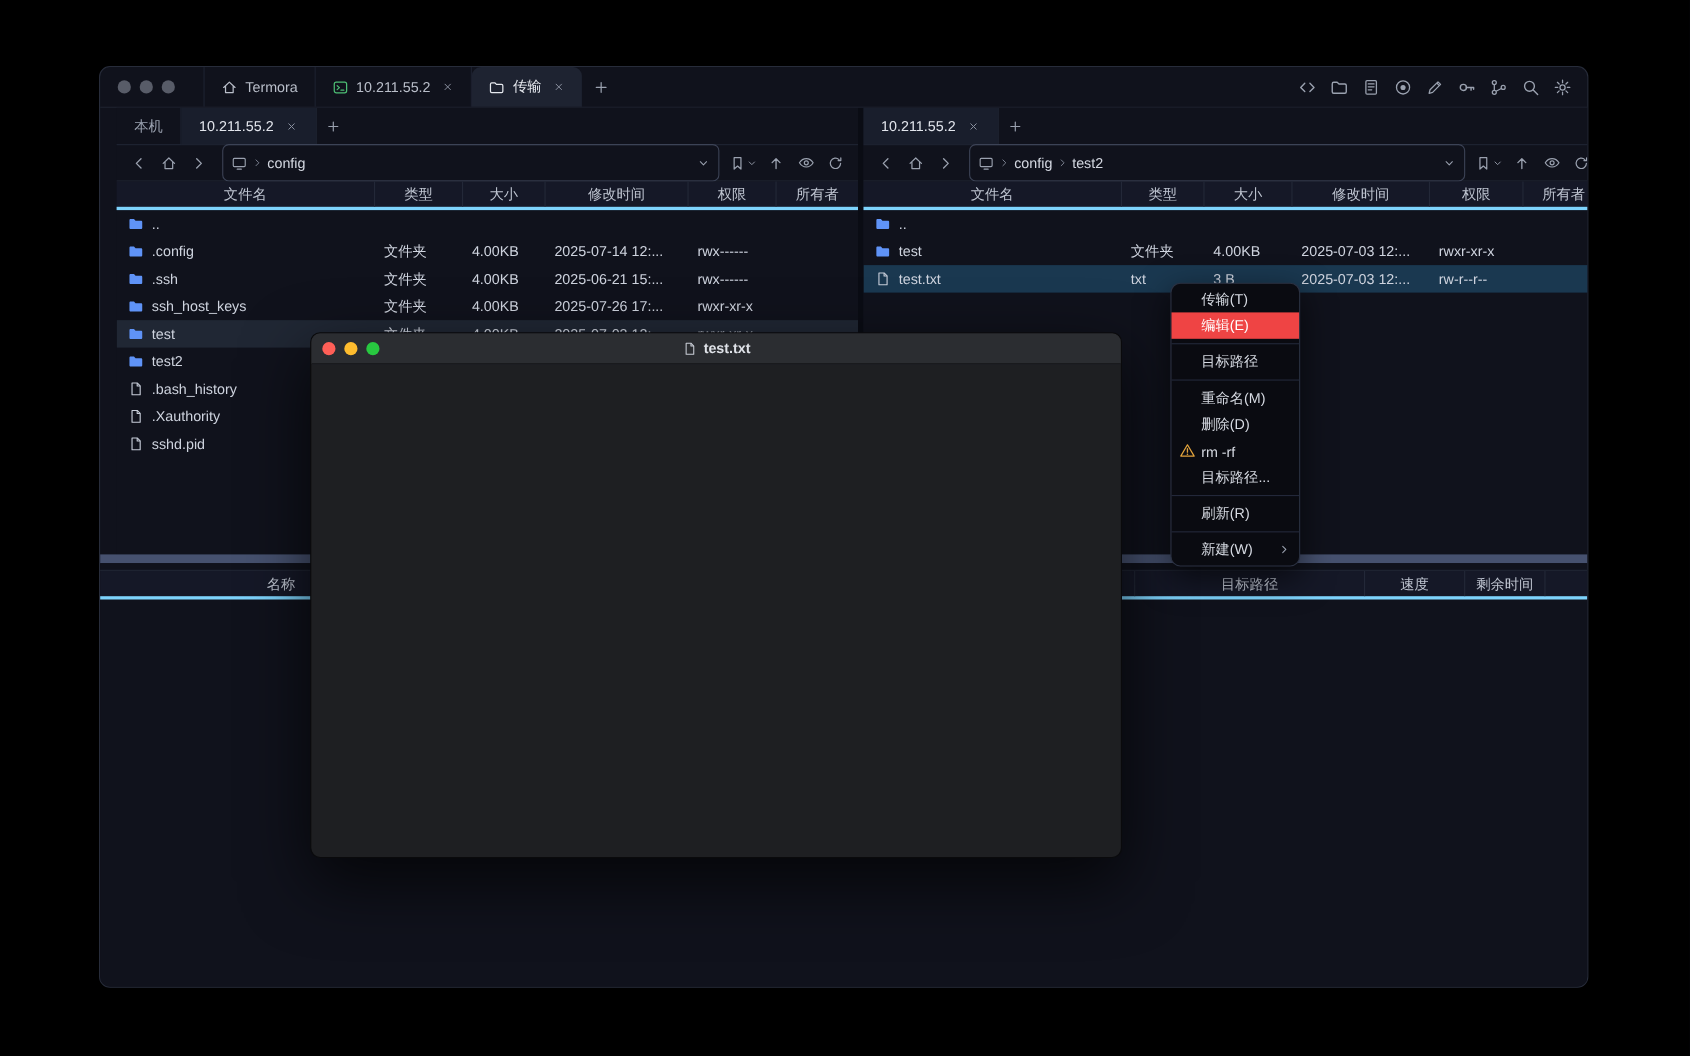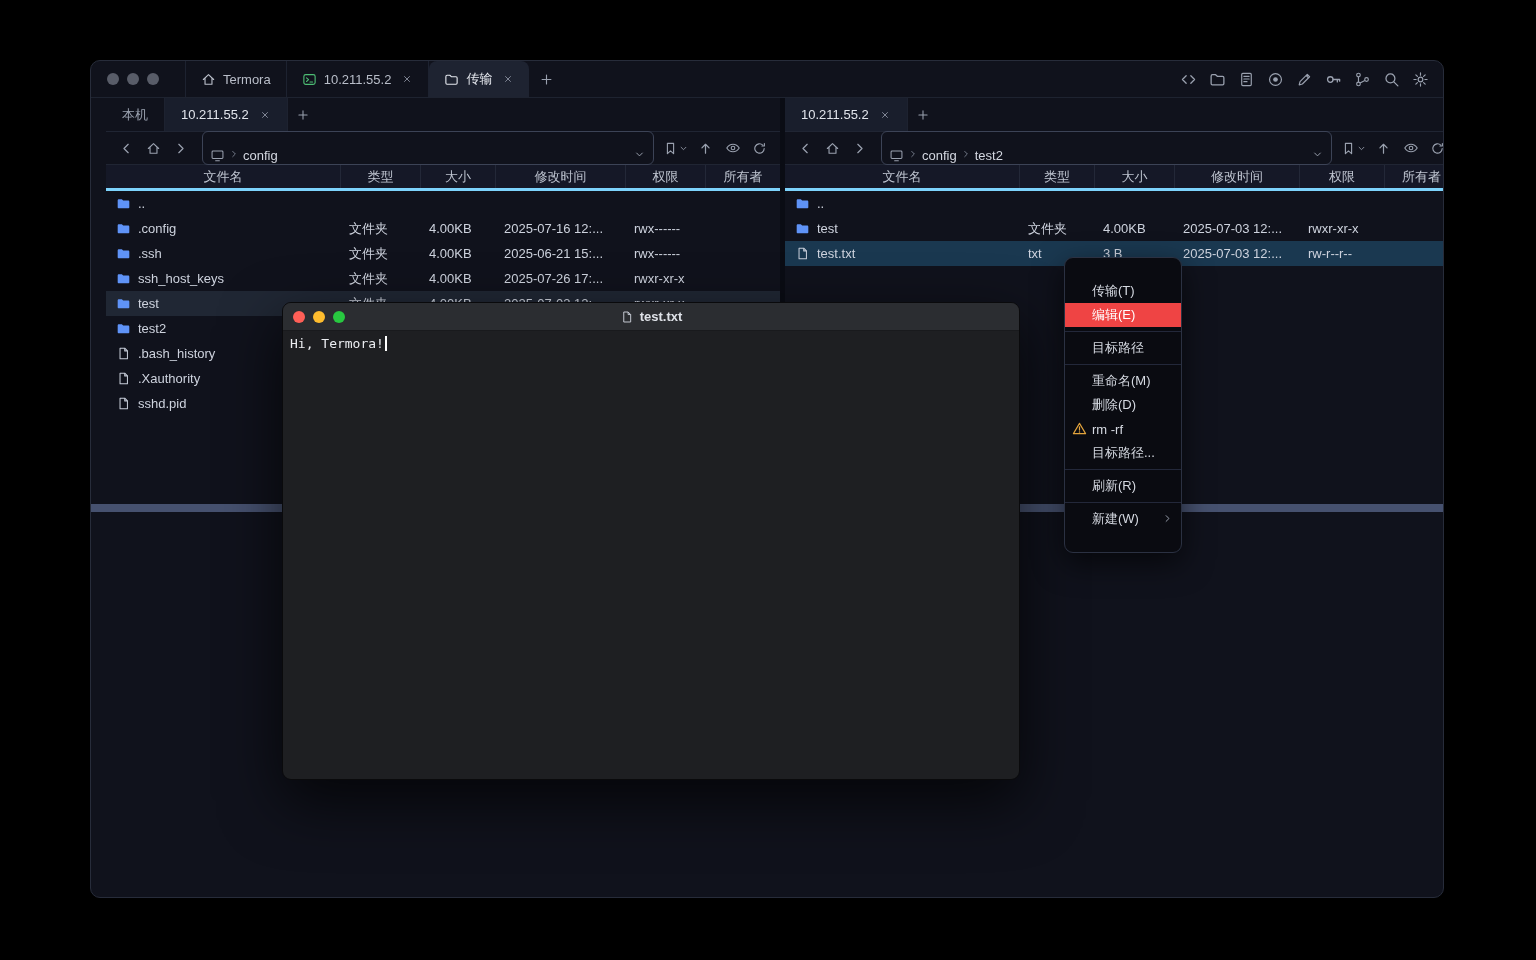--- a/index.html
+++ b/index.html
@@ -28,21 +28,21 @@
 .panel{display:flex;flex-direction:column;background:#10121c}
 .panel.pl{width:675px}
 .panel.pr{width:674px}
 .pgap{width:5px;background:#0a0c14}
 .ptabs{height:34px;display:flex;align-items:stretch;border-bottom:1px solid #202533;flex:none;font-size:13px}
 .ptab{display:flex;align-items:center;gap:7px;padding:0 16px;color:#9aa1af;border-right:1px solid #1d2230}
 .ptab.active{background:#191e2c;color:#e2e5ec}
 .ptabs .newtab{width:30px}
 .ptoolbar{height:33px;display:flex;align-items:center;gap:2px;padding:0 8px;border-bottom:1px solid #202533;flex:none;color:#9aa1af}
 .tbtn{width:25px;height:25px;display:flex;align-items:center;justify-content:center;color:#9aa1af}
-.pathfield{flex:1;height:24px;margin:0 7px;border:1px solid #3c4356;border-radius:6px;display:flex;align-items:flex-start;gap:3px;padding:16px 7px;font-size:13px;color:#d3d7e0}
+.pathfield{flex:1;height:24px;margin:0 7px;border:1px solid #3c4356;border-radius:6px;display:flex;align-items:center;gap:3px;padding:16px 7px;font-size:13px;color:#d3d7e0}
 .pathfield .grow{flex:1}
 .bmgroup{display:flex;align-items:center;margin-right:2px;color:#9aa1af}
 
 
 .thead{display:flex;height:26px;background:#151827;border-bottom:3px solid #7dd3fc;flex:none;font-size:13px;color:#bfc5d1}
 .th{display:flex;align-items:center;justify-content:center;border-right:1px solid #232838;overflow:hidden}
 .th:last-child{border-right:none}
 .pl .c1{width:235px}.pl .c2{width:80px}.pl .c3{width:75px}.pl .c4{width:130px}.pl .c5{width:80px}.pl .c6{flex:1}
 .pr .c1{width:235px}.pr .c2{width:75px}.pr .c3{width:80px}.pr .c4{width:125px}.pr .c5{width:85px}.pr .c6{flex:1}
 .tbody{flex:1;overflow:hidden}
@@ -54,21 +54,21 @@
 .fold{color:#5f93f7}
 .fico{color:#c7cdd9}
 
 
 .splitter{position:absolute;left:0;top:443px;width:100%;height:8px;background:#46516f}
 .transfer{position:absolute;left:0;top:451px;width:100%;bottom:0;background:#10121c}
 .transfer .thead{margin-top:6px;border-top:1px solid #202533;height:27px}
 .t1{width:330px}.t2{width:611px}.t3{width:209px}.t4{width:91px}.t5{width:73px}.t6{flex:1;border-right:none}
 
 
-.cmenu{position:absolute;left:973px;top:196px;width:118px;background:#0a0b11;border:1px solid #2b3142;border-radius:9px;padding:21px 0;z-index:40;box-shadow:0 10px 30px rgba(0,0,0,.6)}
+.cmenu{position:absolute;left:973px;top:196px;width:118px;background:#0a0b11;border:1px solid #2b3142;border-radius:9px;padding:2px 0;z-index:40;box-shadow:0 10px 30px rgba(0,0,0,.6)}
 .mi{position:relative;height:24px;display:flex;align-items:center;padding-left:27px;font-size:13px;color:#d6dae2}
 .mi.hl{background:#ef4444;color:#fff}
 .mi .licon{position:absolute;left:7px;top:4px}
 .mi .ricon{position:absolute;right:7px;top:5px;color:#9aa1af}
 .msep{height:1px;background:#23283a;margin:4px 0}
 
 
 .editor{position:absolute;left:282px;top:302px;width:738px;height:478px;border-radius:9px;overflow:hidden;background:#1e1f22;box-shadow:0 22px 60px rgba(0,0,0,.7);z-index:30;border:1px solid #0a0a0c}
 .etb{position:relative;height:28px;background:#2b2d31;border-bottom:1px solid #191a1d;display:flex;align-items:center}
 .lights{display:flex;gap:8px;padding-left:10px;position:relative;z-index:2}
@@ -368,21 +368,21 @@
         </div>
         <div class="row">
           <div class="cell nm c1">
               <svg class="ic fold" width="15" height="15" viewBox="0 0 16 16">
                 <use href="#i-folder"></use>
               </svg>
               <span>.config</span>
             </div>
           <div class="cell c2">文件夹</div>
           <div class="cell c3">4.00KB</div>
-          <div class="cell c4">2025-07-16 12:...</div>
+          <div class="cell c4">2025-07-14 12:...</div>
           <div class="cell c5">rwx------</div>
           <div class="cell c6"></div>
         </div>
         <div class="row">
           <div class="cell nm c1">
               <svg class="ic fold" width="15" height="15" viewBox="0 0 16 16">
                 <use href="#i-folder"></use>
               </svg>
               <span>.ssh</span>
             </div>
@@ -595,20 +595,30 @@
           <div class="cell c4">2025-07-03 12:...</div>
           <div class="cell c5">rw-r--r--</div>
           <div class="cell c6"></div>
         </div>
       </div>
     </section>
   </div>
 
   <div class="splitter"></div>
 
+  <div class="transfer">
+    <div class="thead">
+      <div class="th t1">名称</div>
+      <div class="th t2"></div>
+      <div class="th t3">目标路径</div>
+      <div class="th t4">速度</div>
+      <div class="th t5">剩余时间</div>
+      <div class="th t6"></div>
+    </div>
+  </div>
 
   <div class="cmenu">
     <div class="mi">
         <span>传输(T)</span>
       </div>
     <div class="mi hl">
         <span>编辑(E)</span>
       </div>
     <div class="msep"></div>
     <div class="mi">
@@ -656,16 +666,13 @@
       <span class="lt y"></span>
       <span class="lt g"></span>
     </div>
     <div class="etitle">
       <svg class="ic" width="14" height="14" viewBox="0 0 16 16">
           <use href="#i-file"></use>
         </svg>
       <span>test.txt</span>
     </div>
   </div>
-  <div class="ebody">
-    <span>Hi, Termora!</span><span class="caret"></span>
-  </div>
 </div>
 
 </body></html>

